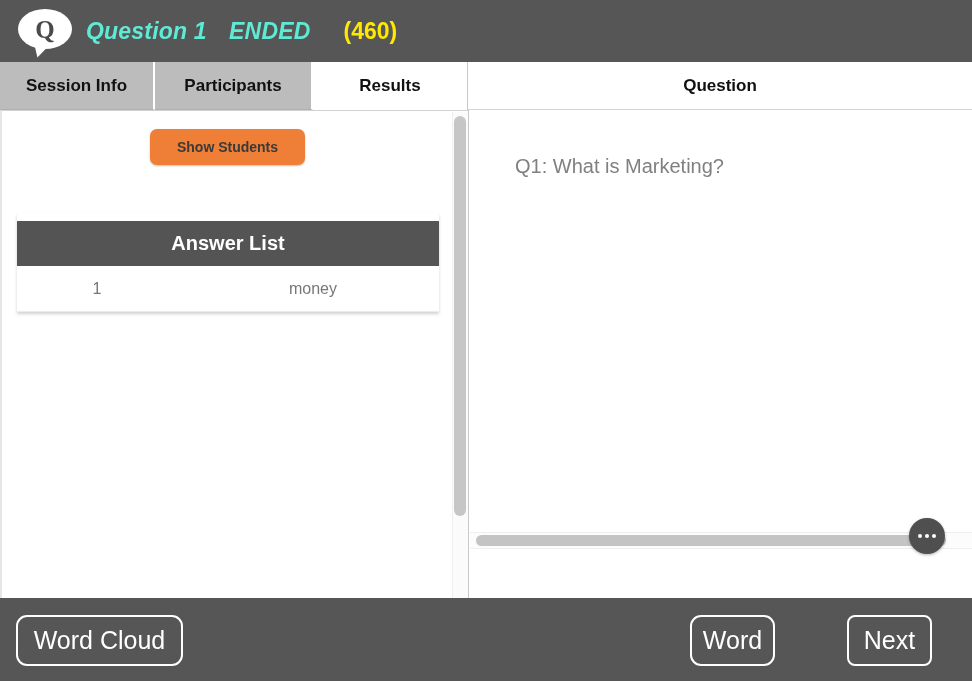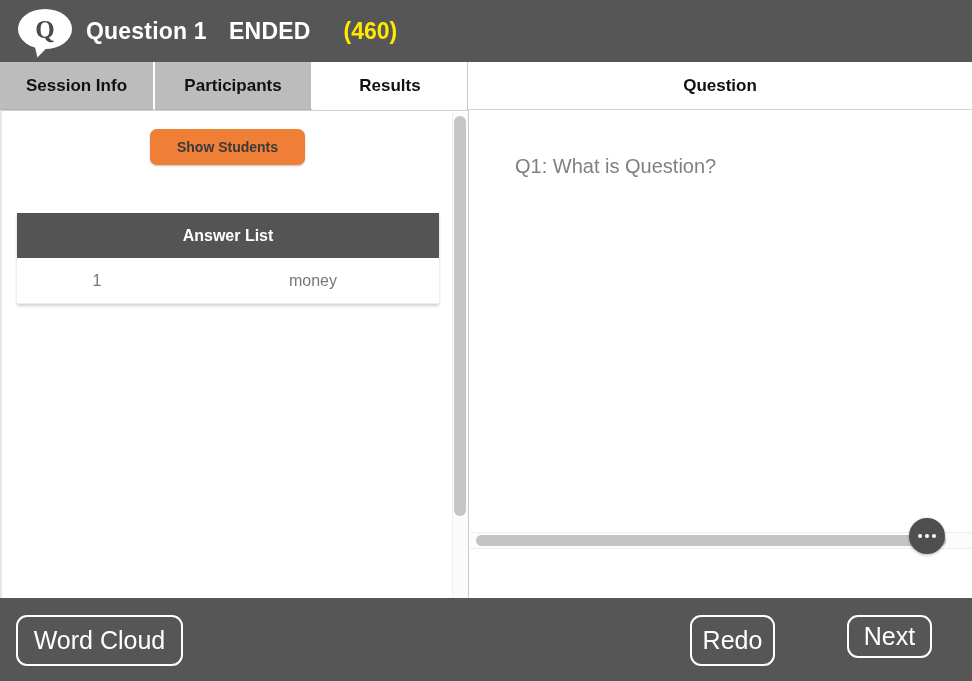--- a/index.html
+++ b/index.html
@@ -66,25 +66,26 @@
     display: flex;
     align-items: center;
     justify-content: center;
     font-family: "Liberation Serif", serif;
     font-weight: bold;
     font-size: 25px;
     color: #4a4a4a;
     line-height: 1;
   }
   .header-title {
-    color: #ffffff;
+    color: #5eead4;
     font-size: 23px;
     font-weight: bold;
     letter-spacing: 0.2px;
     white-space: nowrap;
+    font-style: italic;
   }
   .header-title .hdr-sep { display: inline-block; width: 9px; }
   .header-count {
     color: #ffe900;
     font-size: 23px;
     font-weight: bold;
     margin-left: 33px;
     white-space: nowrap;
   }
 
@@ -172,25 +173,26 @@
     left: 15px;
     top: 102px;
     width: 422px;
     background: #ffffff;
     box-shadow: 0 2px 3px rgba(0,0,0,0.18);
   }
   .answer-head {
     height: 45px;
     background: #545454;
     color: #ffffff;
-    font-size: 16px;
-    font-weight: bold;
-    display: flex;
-    align-items: center;
-    justify-content: center;
+    font-size: 20px;
+    font-weight: bold;
+    display: flex;
+    align-items: center;
+    justify-content: center;
+    margin-top: 8px;
   }
   .answer-row {
     height: 45px;
     background: #ffffff;
     display: flex;
     align-items: center;
     color: #777777;
     font-size: 16px;
     border-bottom: 1px solid #ececec;
     cursor: pointer;
@@ -302,21 +304,21 @@
     font-size: 25px;
     display: flex;
     align-items: center;
     justify-content: center;
     cursor: pointer;
     box-sizing: border-box;
     white-space: nowrap;
   }
   .btn-wordcloud { left: 16px;  top: 615px; width: 167px; height: 51px; }
   .btn-redo      { left: 690px; top: 615px; width: 85px;  height: 51px; }
-  .btn-next      { left: 847px; top: 615px; width: 85px;  height: 43px; }
+  .btn-next      { left: 847px; top: 615px; width: 85px;  height: 51px; border-radius: 8px; }
 </style>
 </head>
 <body>
 
 <div id="app">
 
   <div class="header">
     <div class="logo-bubble">
       <div class="bubble-tail"></div>
       <div class="bubble-body"></div>
@@ -359,30 +361,30 @@
       </div>
     </div>
 
     <div class="vscroll-track"></div>
     <div class="vscroll-thumb"></div>
 
   </div>
 
   <div class="panel-right">
 
-    <div class="question-text">Q1: What is Question?</div>
+    <div class="question-text">Q1: What is Marketing?</div>
 
     <div class="hscroll-track"></div>
     <div class="hscroll-thumb"></div>
 
     <div class="dots-btn dots-right">
       <span></span>
         <span></span>
         <span></span>
     </div>
   </div>
 
   <div class="bottombar"></div>
   <button class="btn-outline btn-wordcloud">Word Cloud</button>
-  <button class="btn-outline btn-redo">Redo</button>
+  <button class="btn-outline btn-redo">Word</button>
   <button class="btn-outline btn-next">Next</button>
 
 </div>
 
 </body></html>

